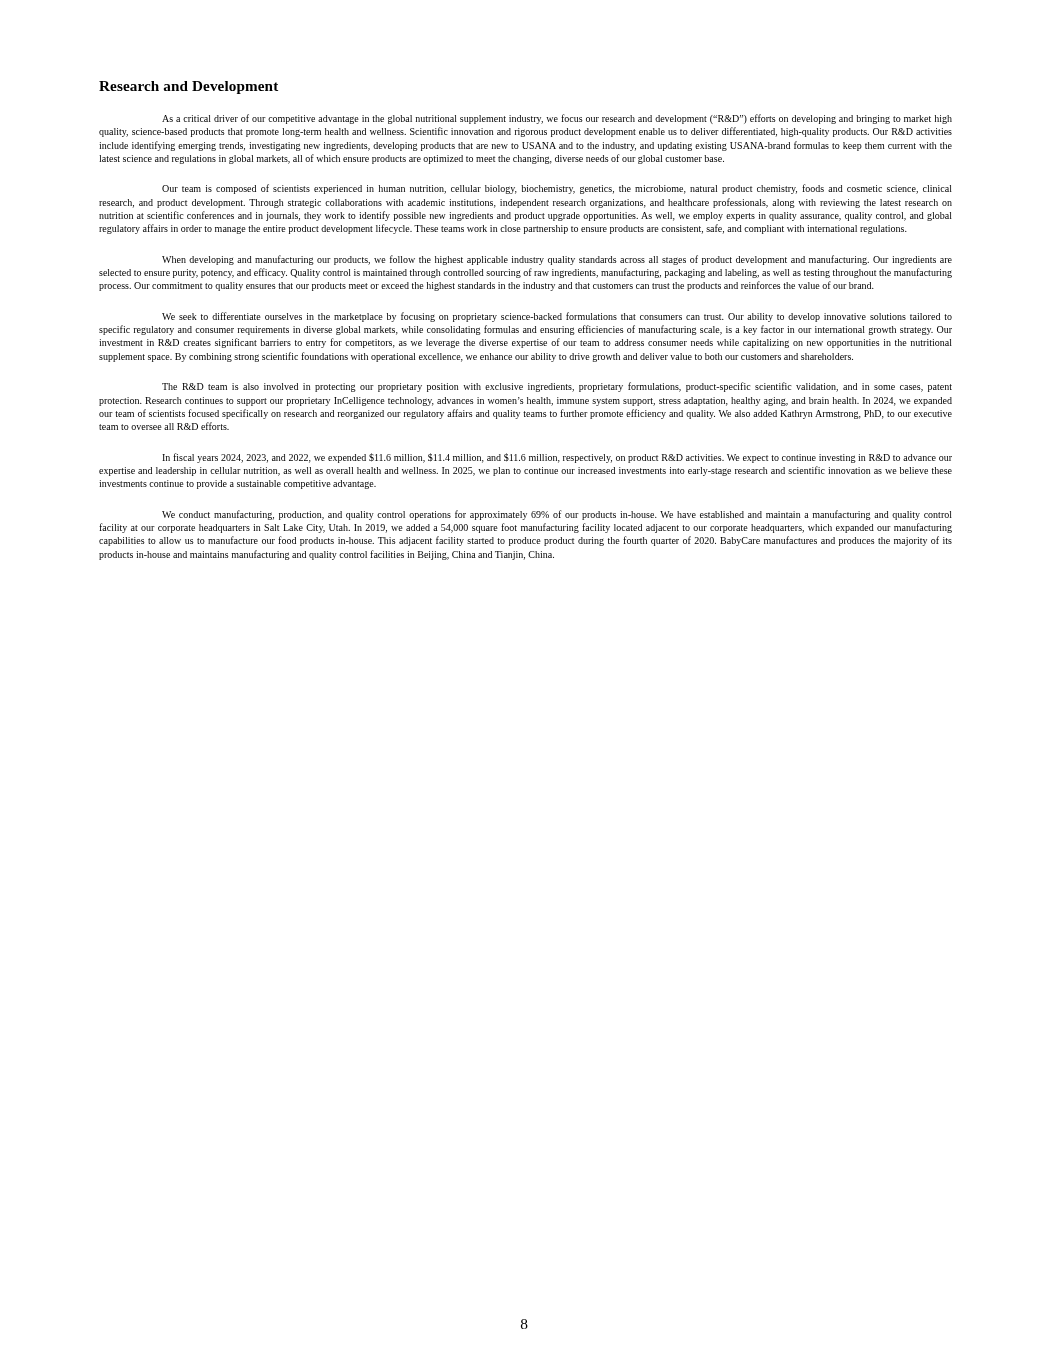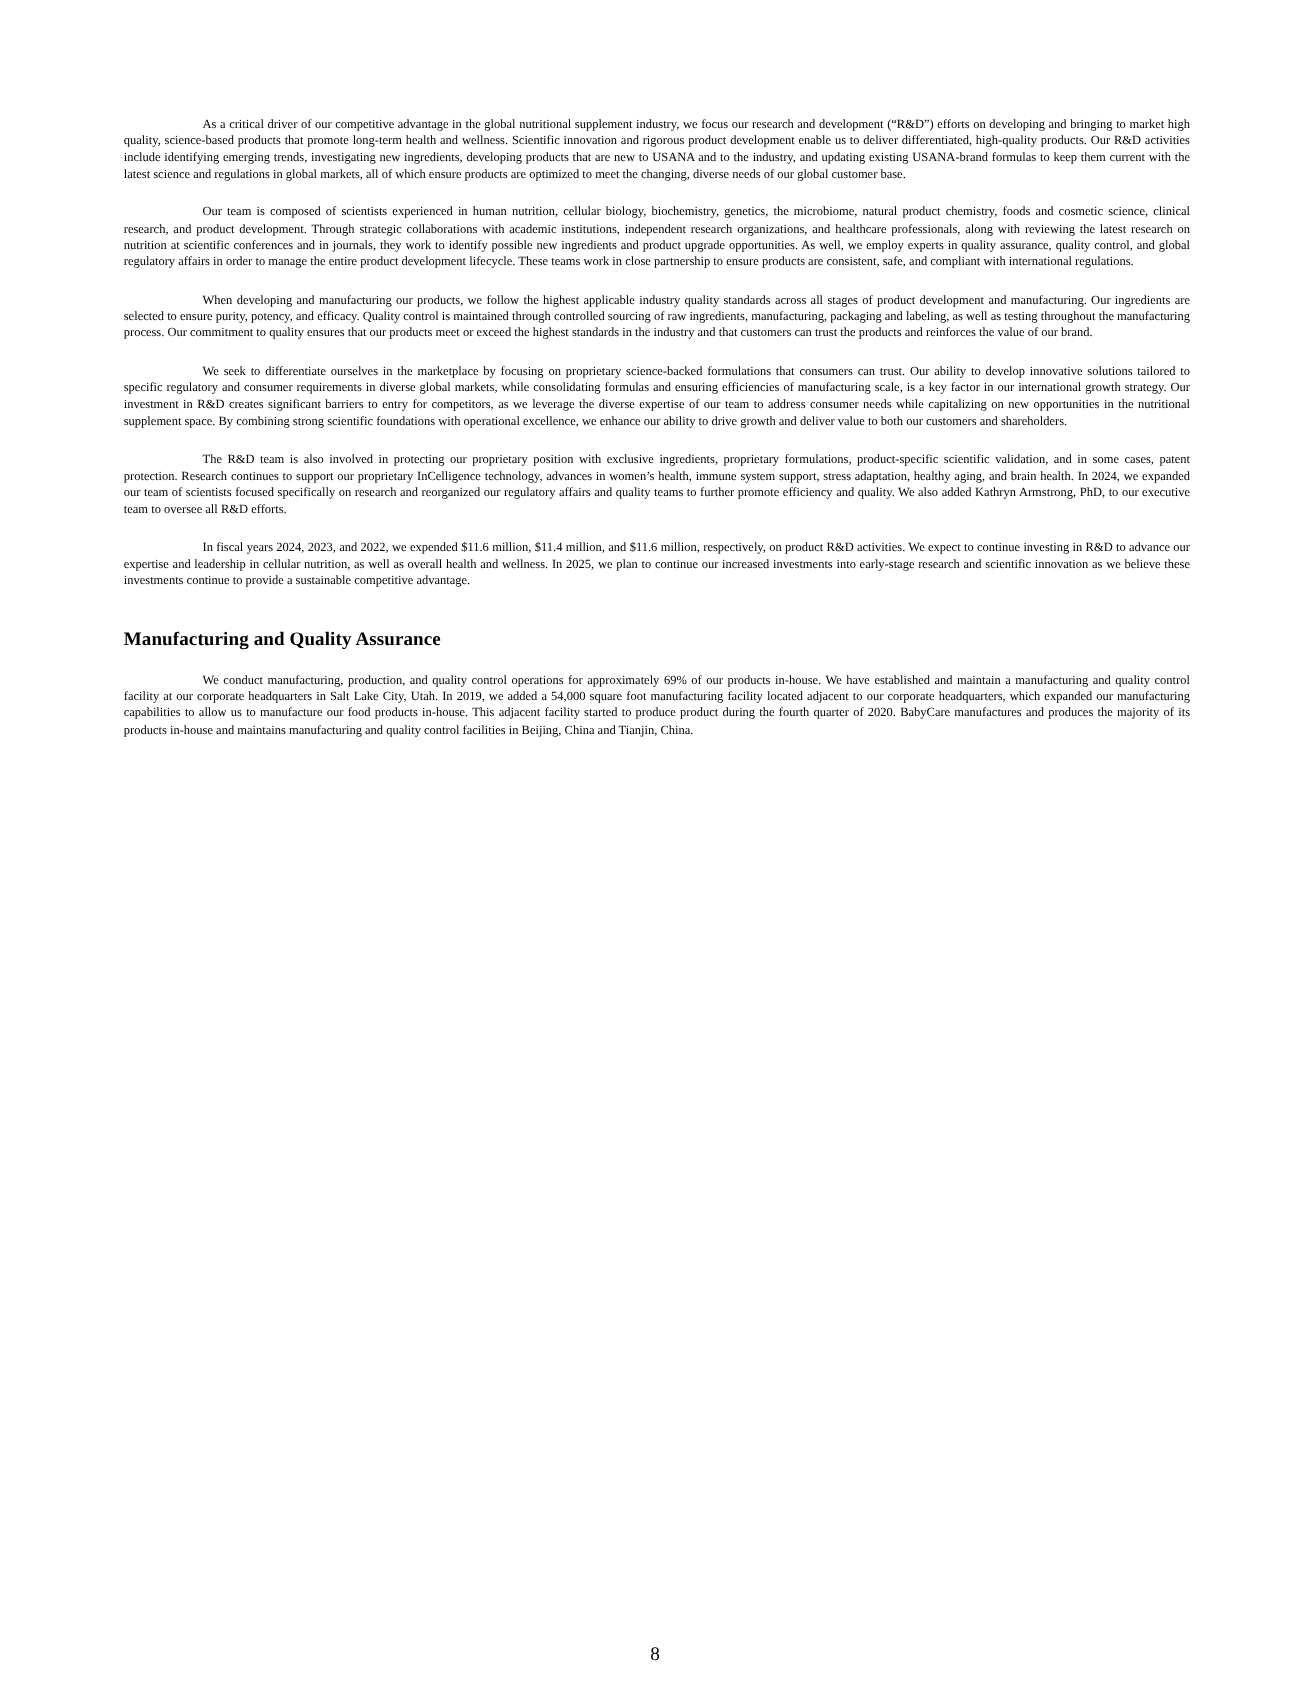--- a/index.html
+++ b/index.html
@@ -48,28 +48,28 @@
     text-align: center;
     font-size: 15.4px;
   }
 </style>
 </head>
 <body>
 
 <div class="page">
   <div class="content">
 
+    <h2 class="section-heading">Research and Development</h2>
 
     <p class="body-para">As a critical driver of our competitive advantage in the global nutritional supplement industry, we focus our research and development (“R&amp;D”) efforts on developing and bringing to market high quality, science-based products that promote long-term health and wellness. Scientific innovation and rigorous product development enable us to deliver differentiated, high-quality products. Our R&amp;D activities include identifying emerging trends, investigating new ingredients, developing products that are new to USANA and to the industry, and updating existing USANA-brand formulas to keep them current with the latest science and regulations in global markets, all of which ensure products are optimized to meet the changing, diverse needs of our global customer base.</p>
     <p class="body-para">Our team is composed of scientists experienced in human nutrition, cellular biology, biochemistry, genetics, the microbiome, natural product chemistry, foods and cosmetic science, clinical research, and product development. Through strategic collaborations with academic institutions, independent research organizations, and healthcare professionals, along with reviewing the latest research on nutrition at scientific conferences and in journals, they work to identify possible new ingredients and product upgrade opportunities. As well, we employ experts in quality assurance, quality control, and global regulatory affairs in order to manage the entire product development lifecycle. These teams work in close partnership to ensure products are consistent, safe, and compliant with international regulations.</p>
     <p class="body-para">When developing and manufacturing our products, we follow the highest applicable industry quality standards across all stages of product development and manufacturing. Our ingredients are selected to ensure purity, potency, and efficacy. Quality control is maintained through controlled sourcing of raw ingredients, manufacturing, packaging and labeling, as well as testing throughout the manufacturing process. Our commitment to quality ensures that our products meet or exceed the highest standards in the industry and that customers can trust the products and reinforces the value of our brand.</p>
     <p class="body-para">We seek to differentiate ourselves in the marketplace by focusing on proprietary science-backed formulations that consumers can trust. Our ability to develop innovative solutions tailored to specific regulatory and consumer requirements in diverse global markets, while consolidating formulas and ensuring efficiencies of manufacturing scale, is a key factor in our international growth strategy. Our investment in R&amp;D creates significant barriers to entry for competitors, as we leverage the diverse expertise of our team to address consumer needs while capitalizing on new opportunities in the nutritional supplement space. By combining strong scientific foundations with operational excellence, we enhance our ability to drive growth and deliver value to both our customers and shareholders.</p>
     <p class="body-para">The R&amp;D team is also involved in protecting our proprietary position with exclusive ingredients, proprietary formulations, product-specific scientific validation, and in some cases, patent protection. Research continues to support our proprietary InCelligence technology, advances in women’s health, immune system support, stress adaptation, healthy aging, and brain health. In 2024, we expanded our team of scientists focused specifically on research and reorganized our regulatory affairs and quality teams to further promote efficiency and quality. We also added Kathryn Armstrong, PhD, to our executive team to oversee all R&amp;D efforts.</p>
     <p class="body-para">In fiscal years 2024, 2023, and 2022, we expended $11.6 million, $11.4 million, and $11.6 million, respectively, on product R&amp;D activities. We expect to continue investing in R&amp;D to advance our expertise and leadership in cellular nutrition, as well as overall health and wellness. In 2025, we plan to continue our increased investments into early-stage research and scientific innovation as we believe these investments continue to provide a sustainable competitive advantage.</p>
 
-    <h2 class="section-heading spaced">Manufacturing and Quality Assurance</h2>
 
     <p class="body-para">We conduct manufacturing, production, and quality control operations for approximately 69% of our products in-house. We have established and maintain a manufacturing and quality control facility at our corporate headquarters in Salt Lake City, Utah. In 2019, we added a 54,000 square foot manufacturing facility located adjacent to our corporate headquarters, which expanded our manufacturing capabilities to allow us to manufacture our food products in-house. This adjacent facility started to produce product during the fourth quarter of 2020. BabyCare manufactures and produces the majority of its products in-house and maintains manufacturing and quality control facilities in Beijing, China and Tianjin, China.</p>
 
   </div>
 
   <div class="page-number">8</div>
 </div>
 
 </body></html>

